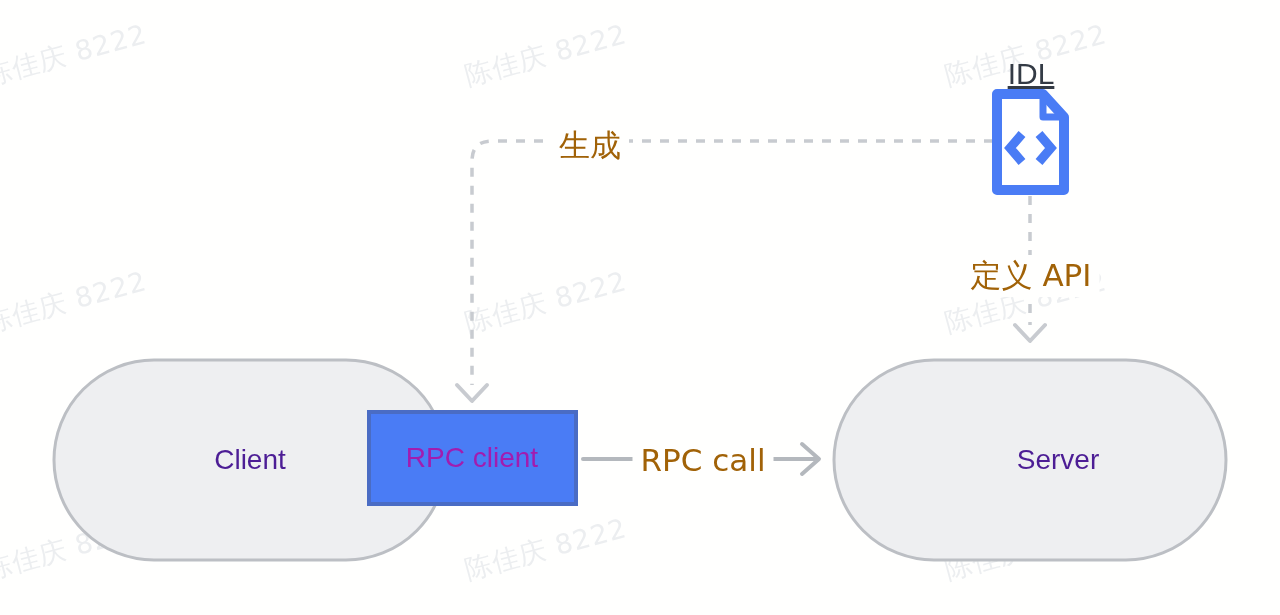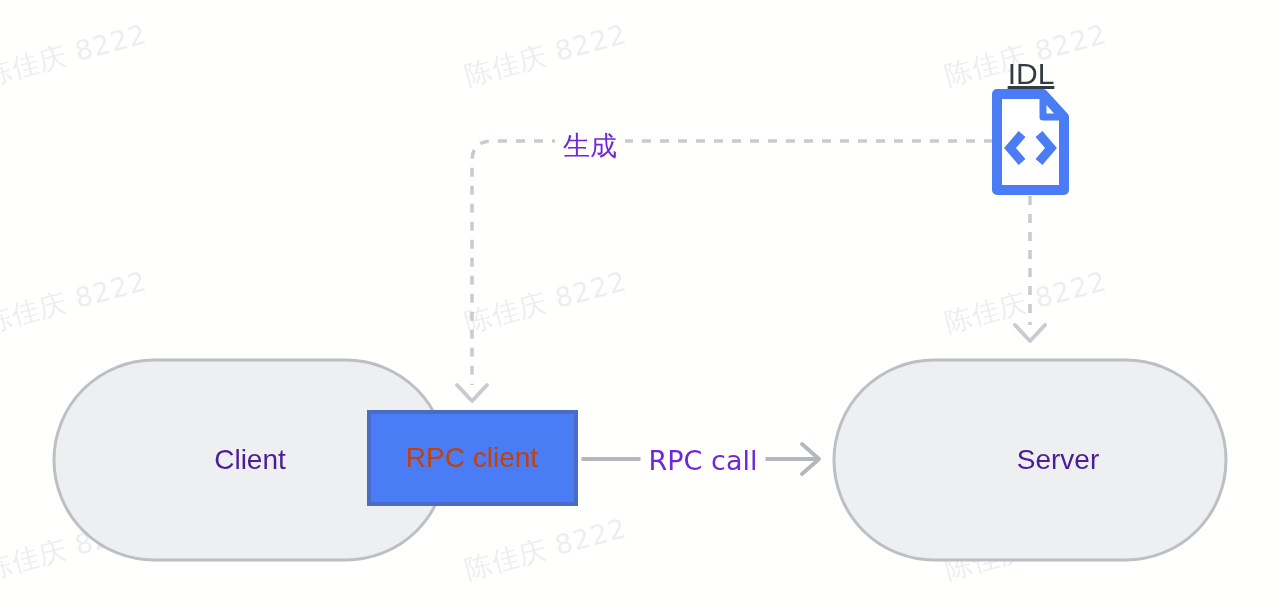--- a/index.html
+++ b/index.html
@@ -52,32 +52,32 @@
     color: #4c1d95;
     font-size: 28px;
     white-space: nowrap;
     transform: translate(-50%, -50%);
     font-family: "Liberation Sans", "DejaVu Sans", sans-serif;
     text-align: center;
   }
   .edge-label {
     position: absolute;
     z-index: 3;
-    color: #6d28d9;
-    font-size: 27px;
+    color: #a16207;
+    font-size: 31px;
     white-space: nowrap;
     transform: translate(-50%, -50%);
     background: #fffffe;
     padding: 0 8px;
     font-family: "DejaVu Sans", "Liberation Sans", sans-serif;
   }
   .rpc-box-label {
     position: absolute;
     z-index: 3;
-    color: #c2410c;
+    color: #a21caf;
     font-size: 28px;
     white-space: nowrap;
     transform: translate(-50%, -50%);
     font-family: "Liberation Sans", "DejaVu Sans", sans-serif;
   }
   .idl-title {
     position: absolute;
     z-index: 3;
     color: #343b45;
     font-size: 30px;
@@ -132,16 +132,17 @@
   <div class="node-label" style="left:250px; top:460px;">Client</div>
 
   <div class="rpc-box-label" style="left:472px; top:458px;">RPC client</div>
 
   <div class="node-label" style="left:1030px; top:460px;margin-left:28px;">Server</div>
 
   <div class="idl-title" style="left:1031px; top:74px;">IDL</div>
 
   <div class="edge-label" style="left:590px; top:146px;">生成</div>
 
+  <div class="edge-label" style="left:1031px; top:276px;">定义 API</div>
 
   <div class="edge-label" style="left:703px; top:460px;text-align:center;">RPC call</div>
 
 </div>
 
 </body></html>

